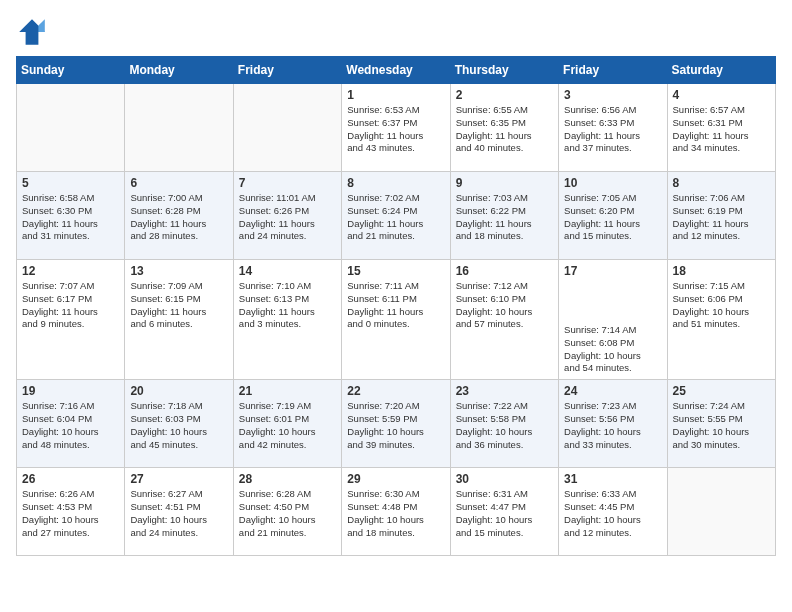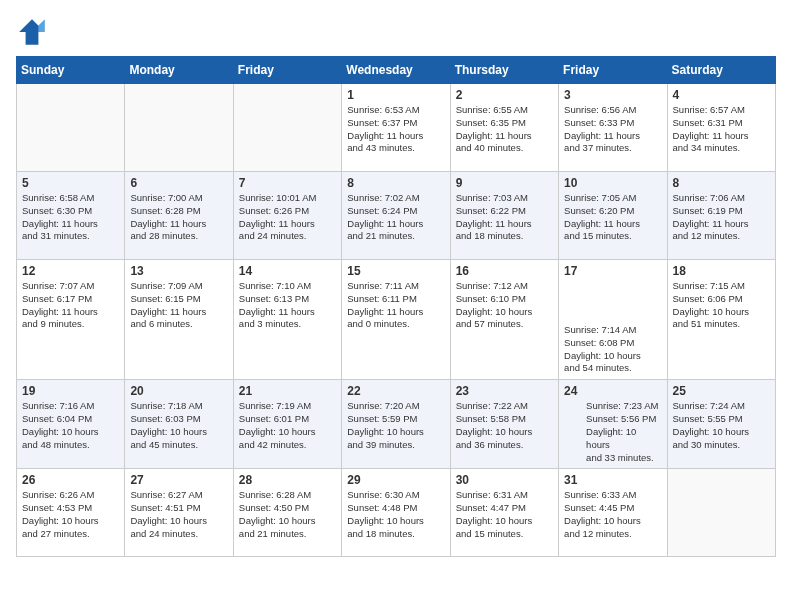--- a/index.html
+++ b/index.html
@@ -172,21 +172,21 @@
         </td>
         <td style="background-color: rgb(240, 244, 250);">
           <span class="day-num">6</span>
           <div class="day-info" style="white-space: pre-line;">Sunrise: 7:00 AM
 Sunset: 6:28 PM
 Daylight: 11 hours
 and 28 minutes.</div>
         </td>
         <td style="background-color: rgb(240, 244, 250);">
           <span class="day-num">7</span>
-          <div class="day-info" style="white-space: pre-line;">Sunrise: 10:01 AM
+          <div class="day-info" style="white-space: pre-line;">Sunrise: 11:01 AM
 Sunset: 6:26 PM
 Daylight: 11 hours
 and 24 minutes.</div>
         </td>
         <td style="background-color: rgb(240, 244, 250);">
           <span class="day-num">8</span>
           <div class="day-info" style="white-space: pre-line;">Sunrise: 7:02 AM
 Sunset: 6:24 PM
 Daylight: 11 hours
 and 21 minutes.</div>
@@ -295,21 +295,21 @@
         </td>
         <td style="background-color: rgb(240, 244, 250);">
           <span class="day-num">23</span>
           <div class="day-info" style="white-space: pre-line;">Sunrise: 7:22 AM
 Sunset: 5:58 PM
 Daylight: 10 hours
 and 36 minutes.</div>
         </td>
         <td style="background-color: rgb(240, 244, 250);">
           <span class="day-num">24</span>
-          <div class="day-info" style="white-space: pre-line; margin-left: 22px;">Sunrise: 7:23 AM
+          <div class="day-info" style="white-space: pre-line;">Sunrise: 7:23 AM
 Sunset: 5:56 PM
 Daylight: 10 hours
 and 33 minutes.</div>
         </td>
         <td style="background-color: rgb(240, 244, 250);">
           <span class="day-num">25</span>
           <div class="day-info" style="white-space: pre-line;">Sunrise: 7:24 AM
 Sunset: 5:55 PM
 Daylight: 10 hours
 and 30 minutes.</div>

